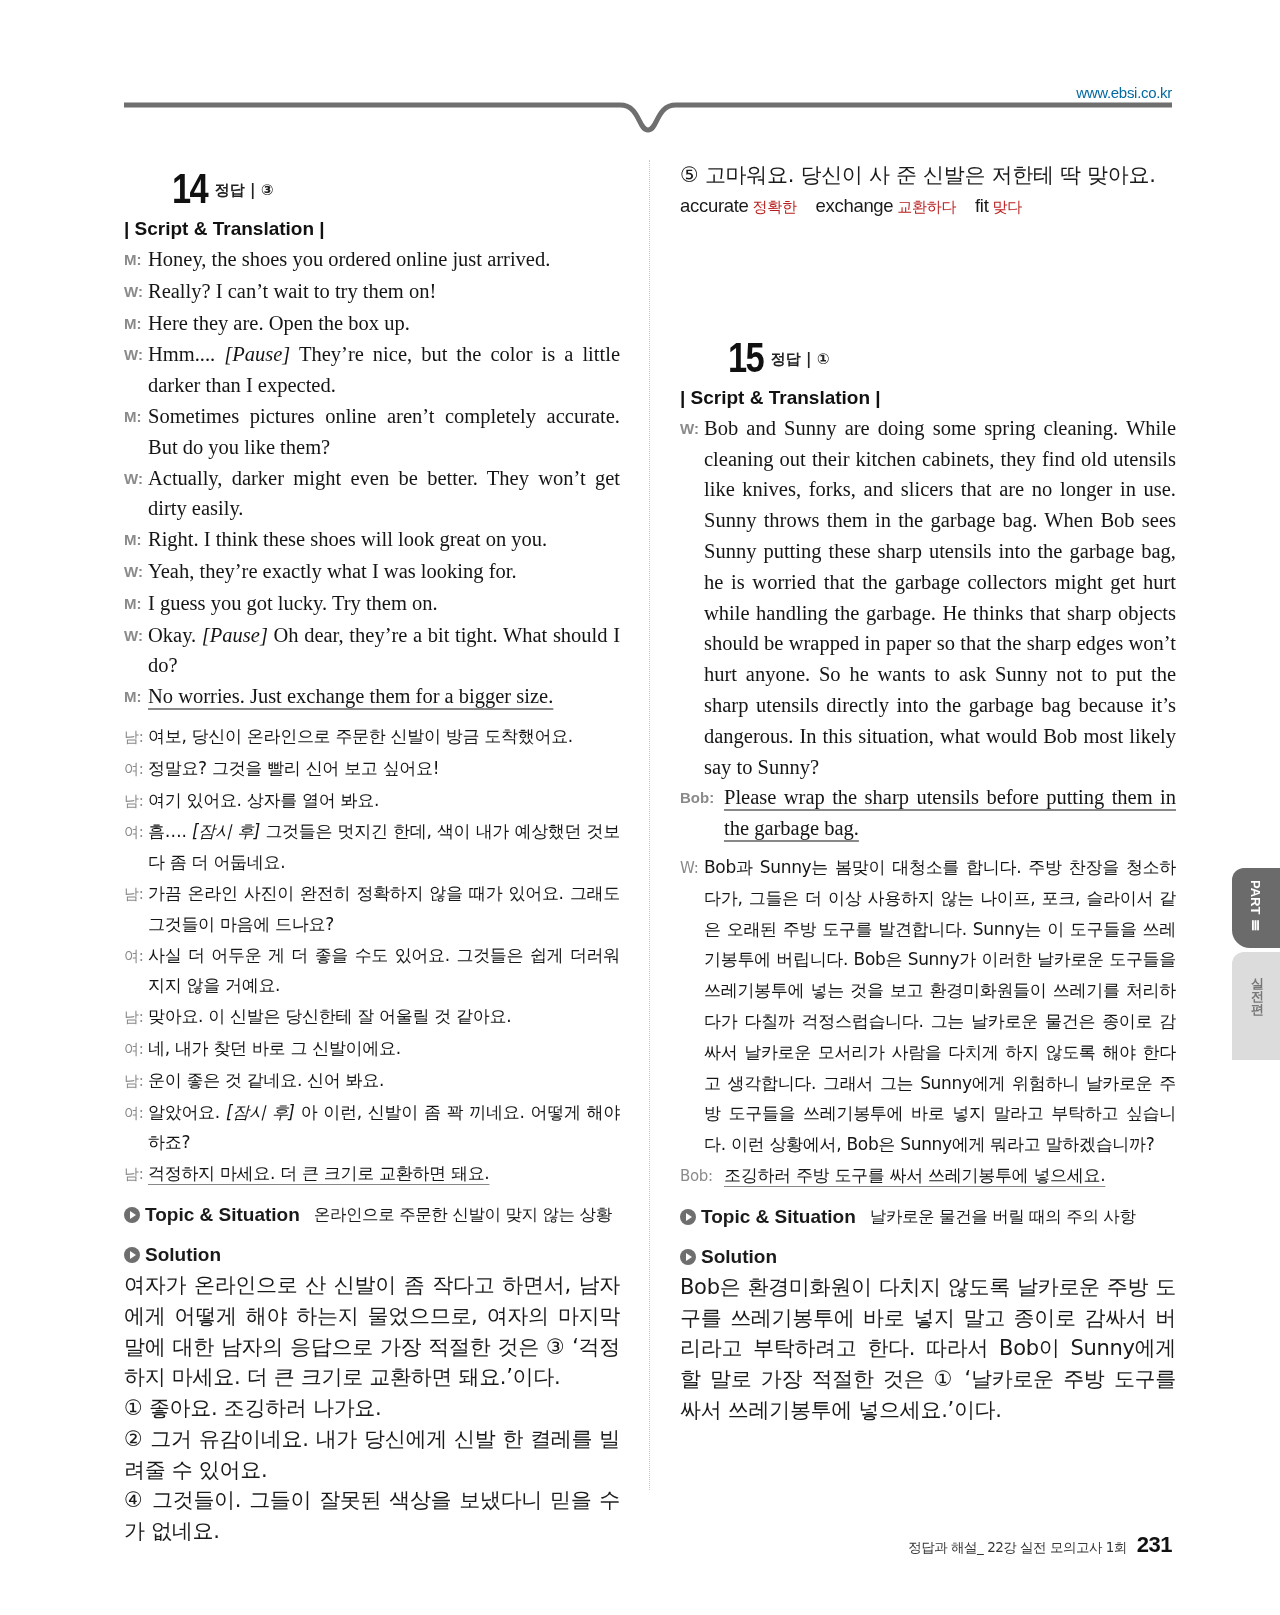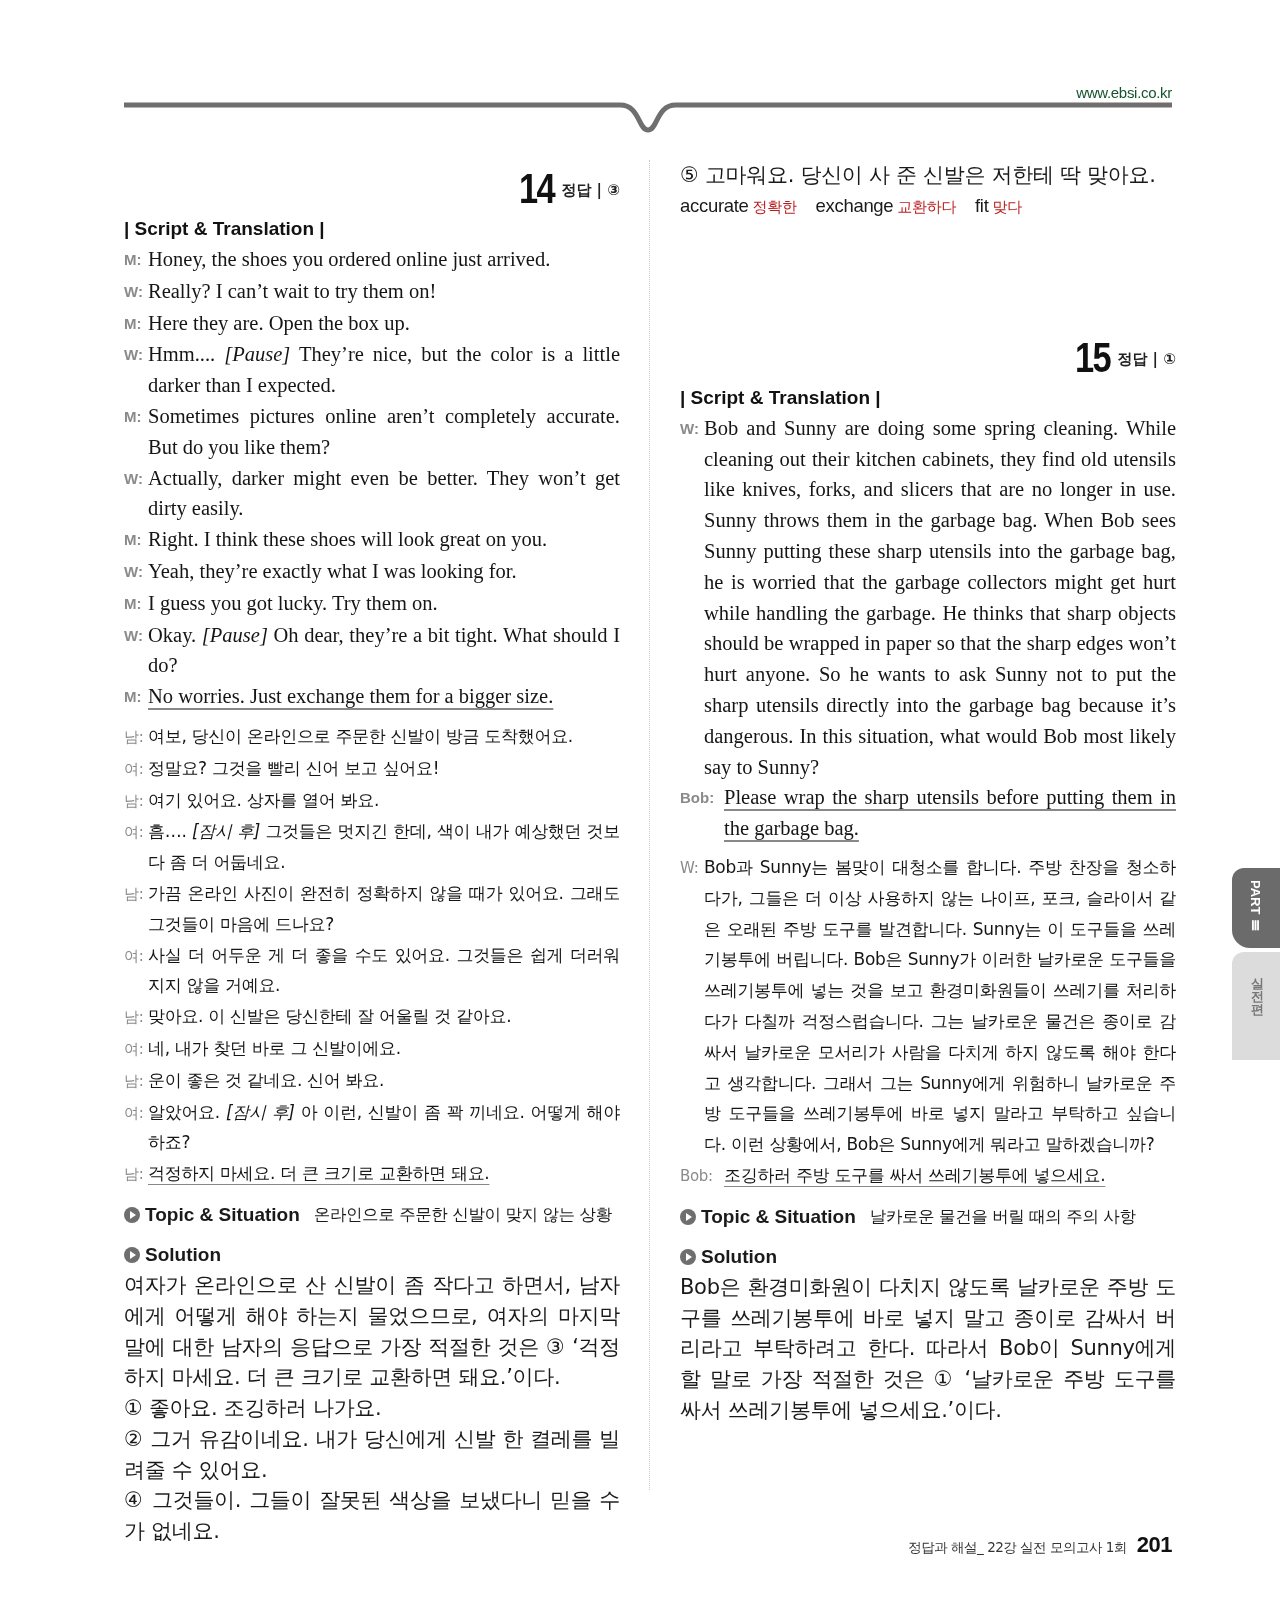--- a/index.html
+++ b/index.html
@@ -1,23 +1,23 @@
 <!DOCTYPE html>
 <html><head>
 <meta charset="utf-8">
 <style>
   html, body { margin:0; padding:0; background:#ffffff; }
   body { width:1280px; height:1615px; position:relative; overflow:hidden; color:#1a1a1a; }
-  .site-url { position:absolute; top:84px; right:108px; font-family:"Liberation Sans", sans-serif; font-size:15px; color:#14532d; letter-spacing:-0.3px; }
+  .site-url { position:absolute; top:84px; right:108px; font-family:"Liberation Sans", sans-serif; font-size:15px; color:#0369a1; letter-spacing:-0.3px; }
   .header-rule { position:absolute; top:100px; left:124px; width:1048px; height:40px; }
   .col { position:absolute; top:160px; width:496px; }
   .col-left { left:124px; }
   .col-right { left:680px; }
   .col-divider { position:absolute; top:160px; left:649px; height:1330px; border-left:1px dotted #c8c8c8; }
-  .q-head { display:flex; justify-content:flex-end; align-items:flex-end; height:50px; }
+  .q-head { display:flex; justify-content:flex-start; align-items:flex-end; height:50px;margin-left:48px; }
   .q-num { font-family:"Liberation Sans", sans-serif; font-weight:bold; font-size:42px; letter-spacing:-2px; transform:scaleX(0.82); transform-origin:left bottom; line-height:1; color:#111; }
   .answer { font-family:"DejaVu Sans", sans-serif; font-size:15px; font-weight:bold; color:#222; margin-bottom:10px; }
   .sec-title { font-family:"Liberation Sans", sans-serif; font-weight:bold; font-size:19px; margin-top:8px; margin-bottom:4px; color:#111; }
   .line { display:flex; font-family:"Liberation Serif", serif; font-size:20.5px; line-height:30.8px; color:#151515; }
   .spk { flex:0 0 24px; font-family:"Liberation Sans", sans-serif; font-weight:bold; font-size:15px; color:#8a8a8a; padding-top:1px; }
   .spk.wide { flex-basis:44px; }
   .txt { flex:1; text-align:justify; }
   .ko { font-family:"DejaVu Sans", sans-serif; font-size:17px; line-height:30.8px; letter-spacing:-0.3px; }
   .ko .spk { font-family:"DejaVu Sans", sans-serif; font-weight:normal; font-size:15px; color:#8a8a8a; }
   .ul { text-decoration:underline; text-decoration-color:#888; text-underline-offset:5px; }
@@ -218,14 +218,14 @@
 
 <div class="side-tab-part">
   <span class="vtext">PART Ⅲ</span>
 </div>
 <div class="side-tab-sub">
   <span class="vtext">실전편</span>
 </div>
 
 <div class="footer">
   <span class="footer-label">정답과 해설_ 22강 실전 모의고사 1회</span>
-  <span class="page-num">201</span>
+  <span class="page-num">231</span>
 </div>
 
 </body></html>

